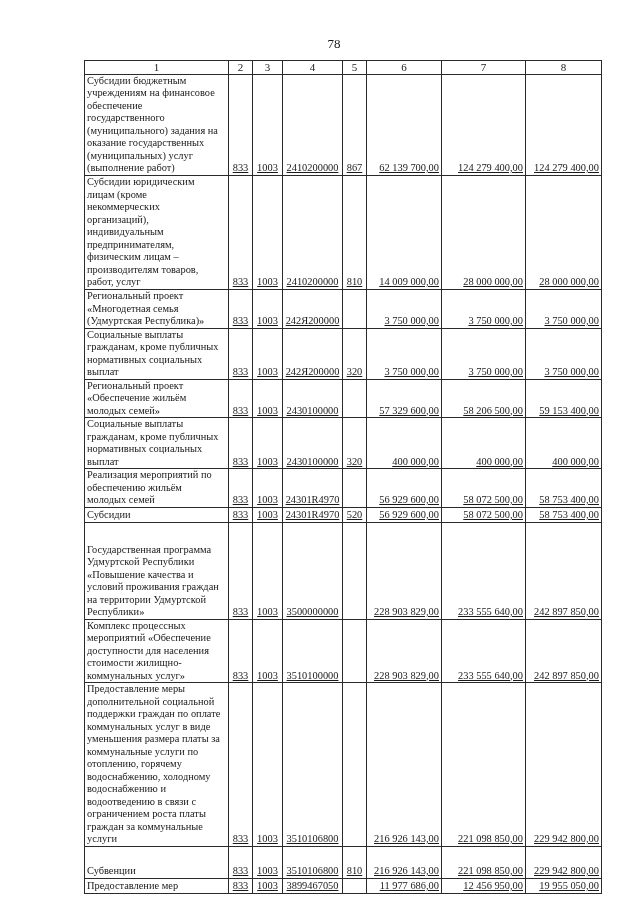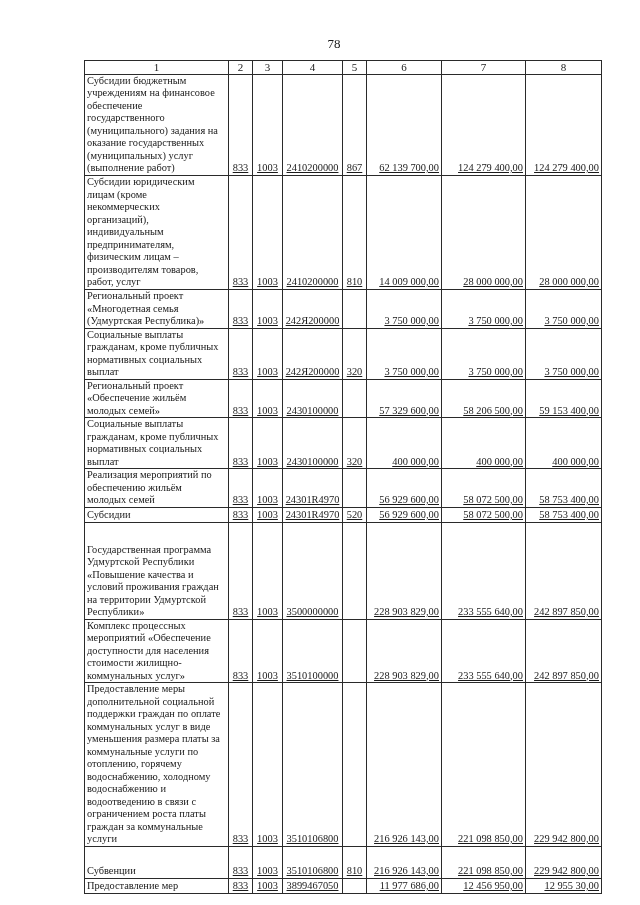--- a/index.html
+++ b/index.html
@@ -212,16 +212,16 @@
         <td class="num">229 942 800,00</td>
       </tr>
       <tr style="height: 15px;">
         <td class="name">Предоставление мер</td>
         <td class="code">833</td>
         <td class="code">1003</td>
         <td class="code">3899467050</td>
         <td class="code"></td>
         <td class="num">11 977 686,00</td>
         <td class="num">12 456 950,00</td>
-        <td class="num">12 955 30,00</td>
+        <td class="num">19 955 050,00</td>
       </tr>
     </tbody>
 </table>
 
 </body></html>

